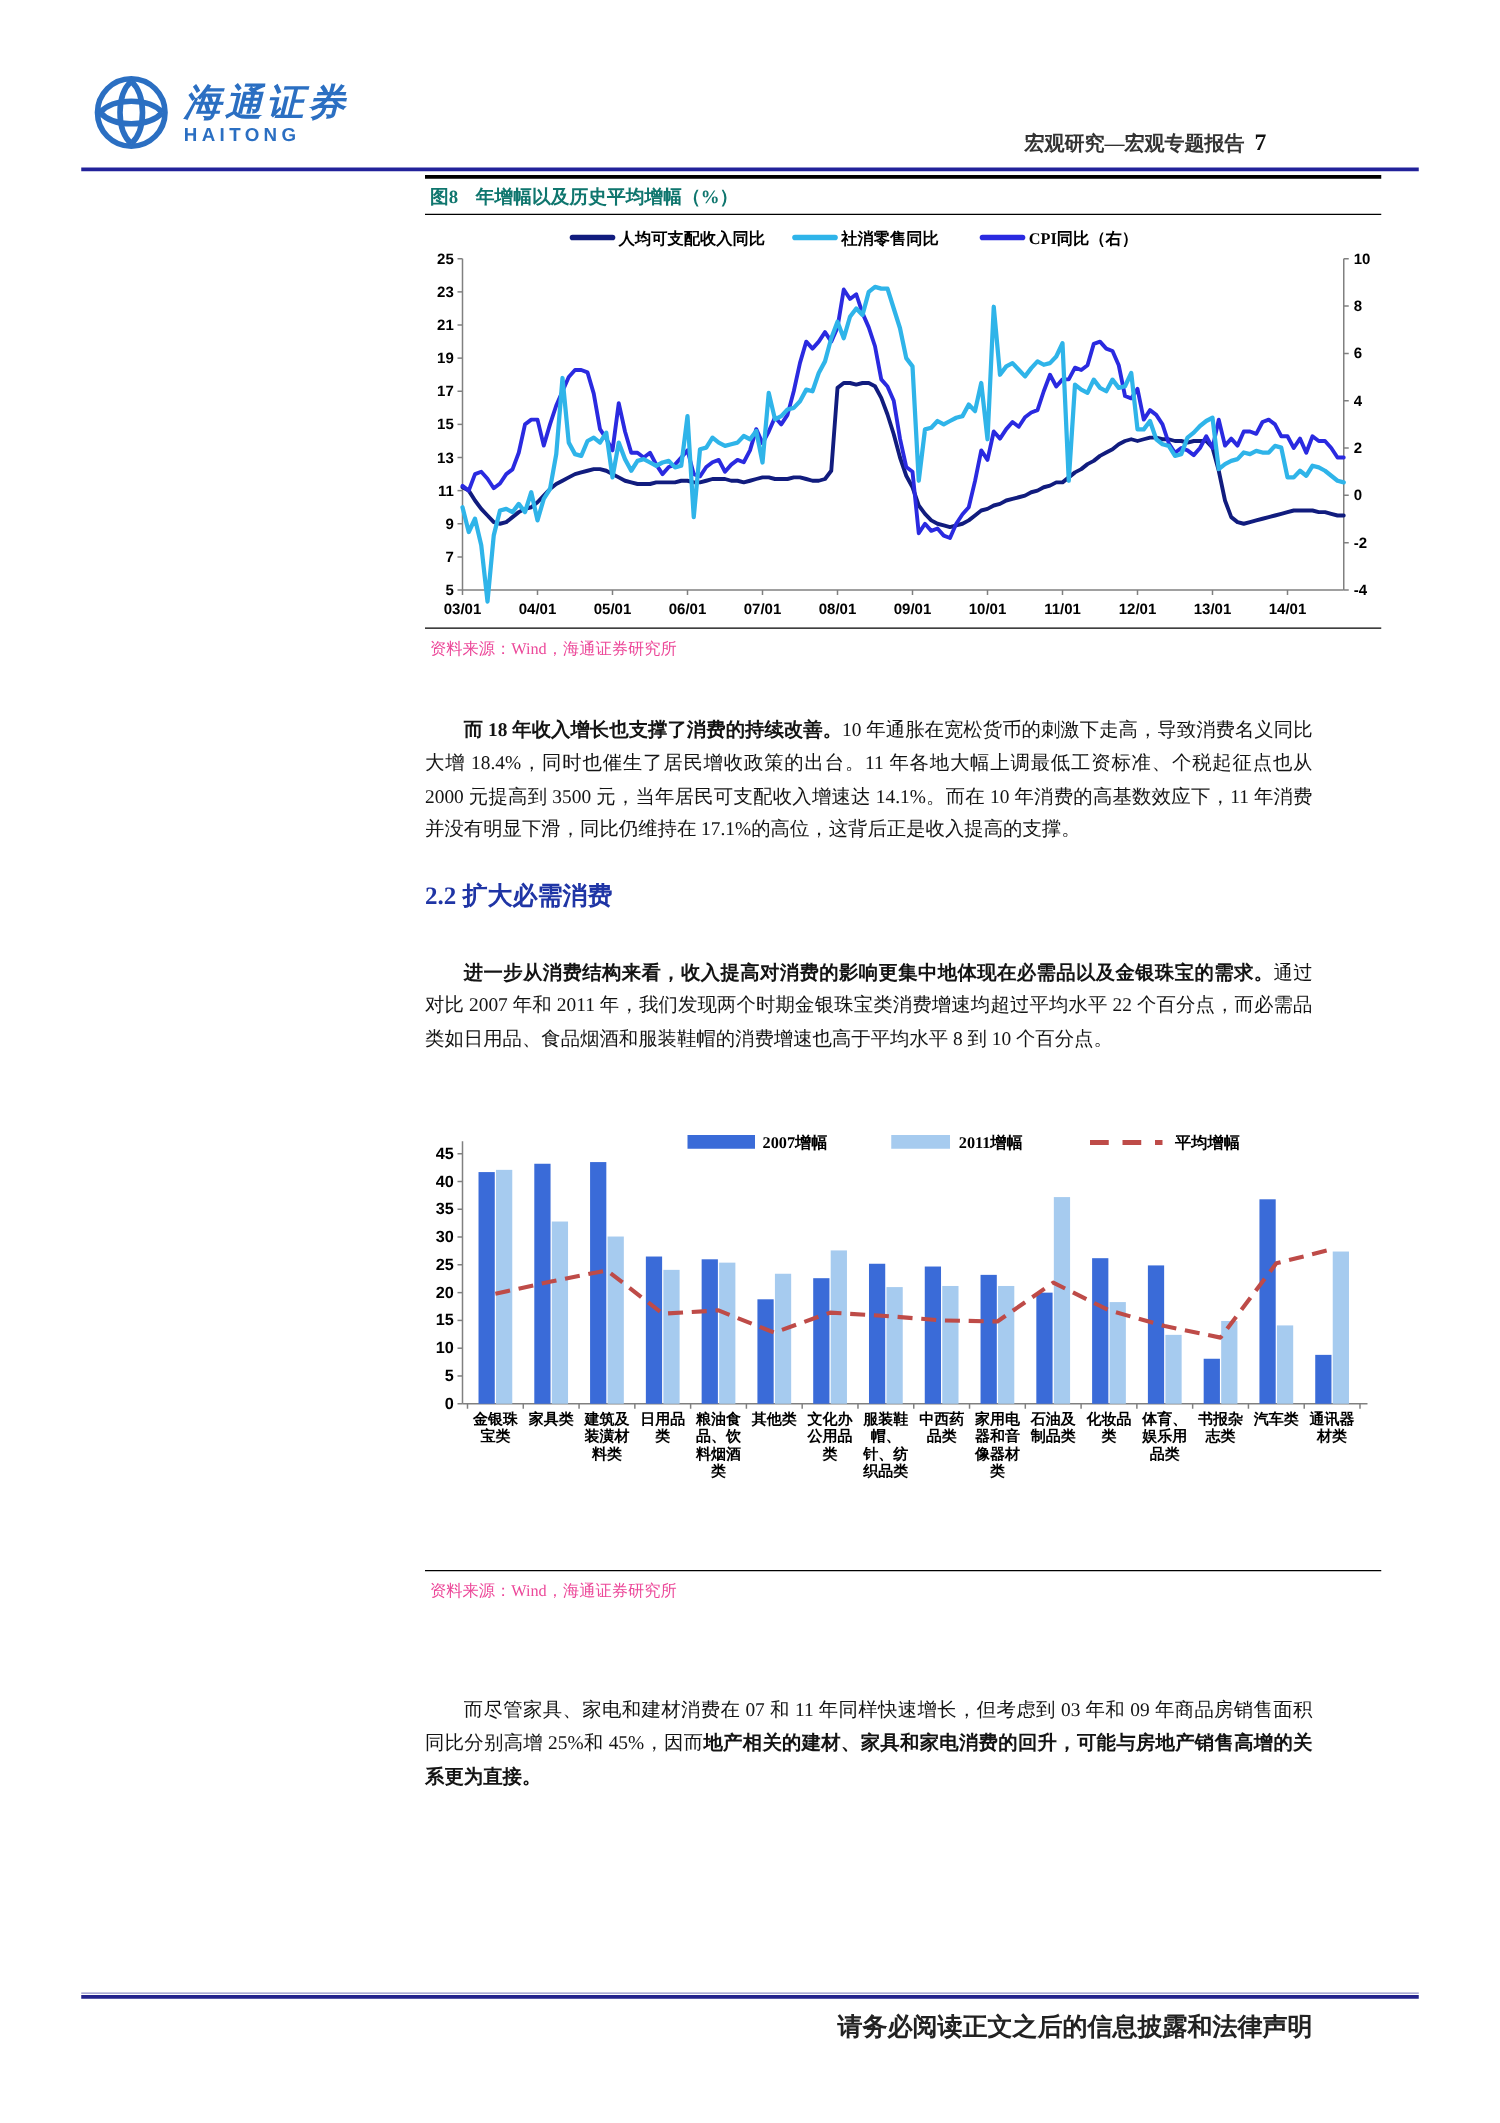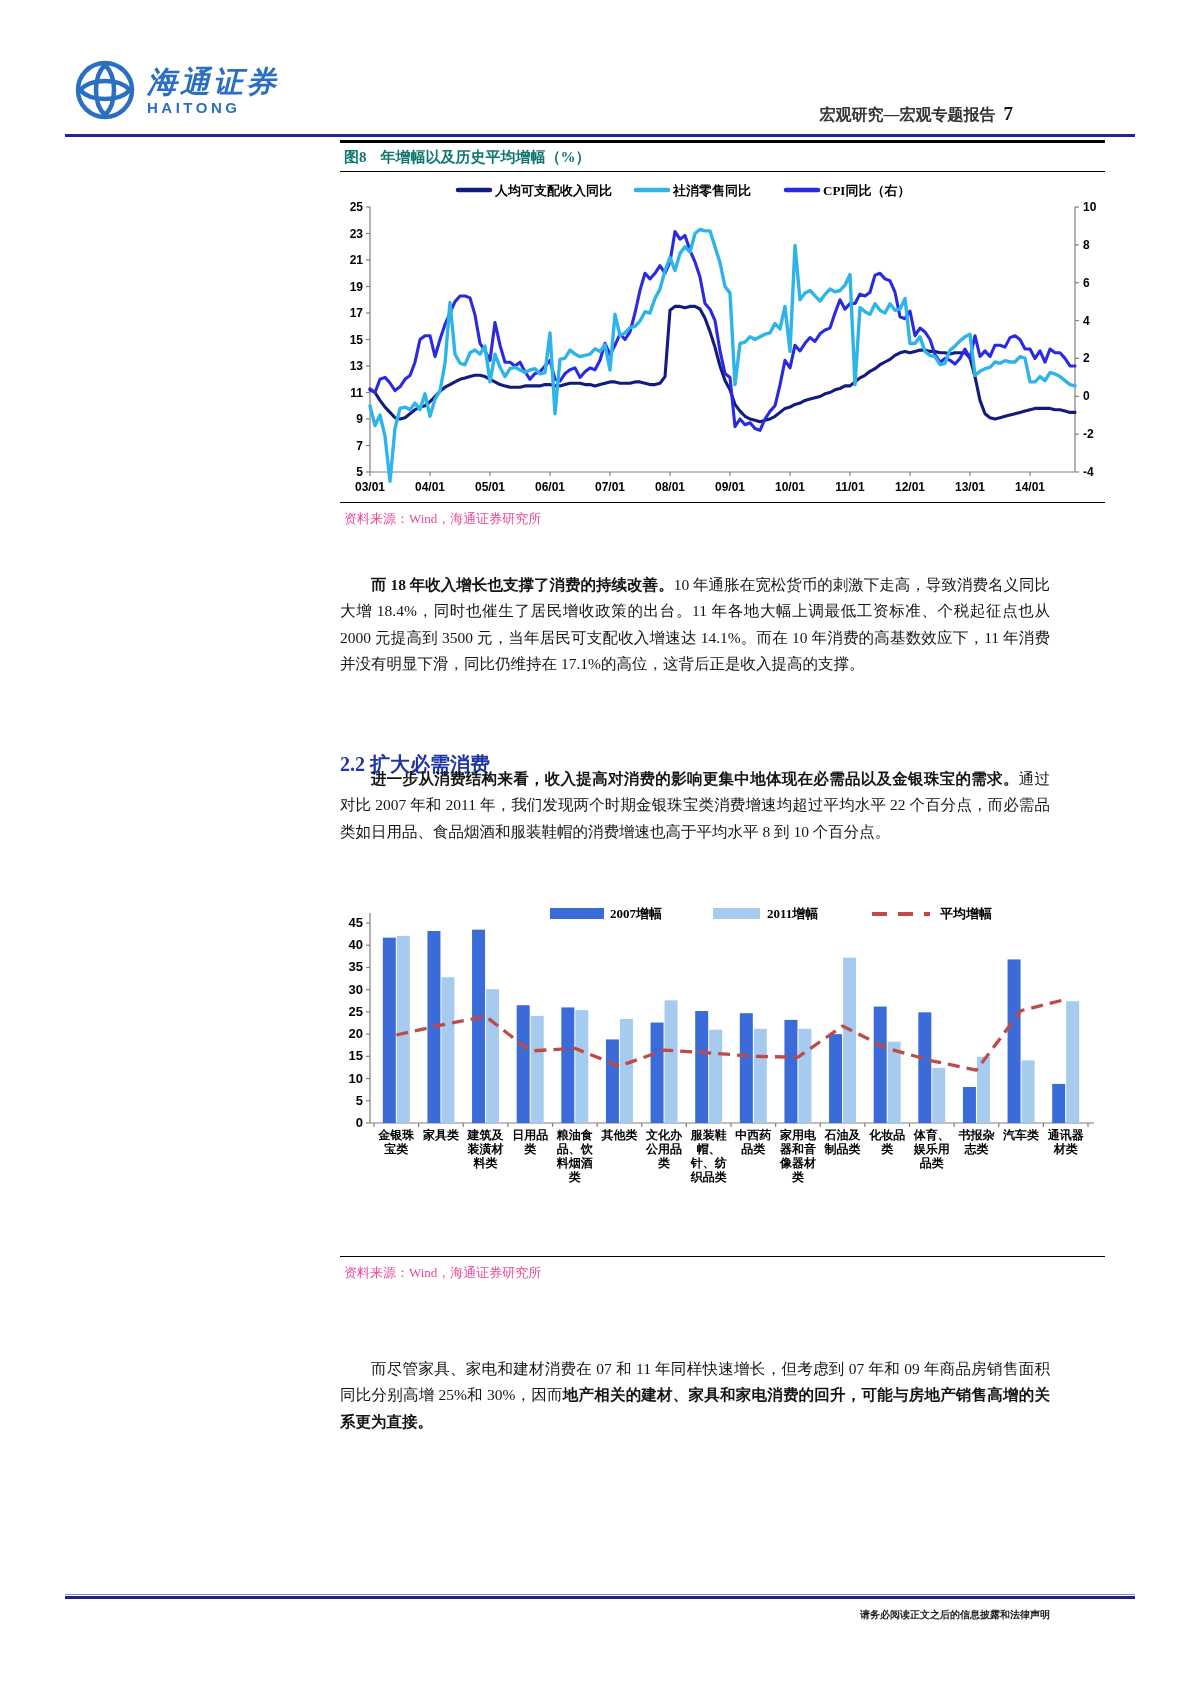--- a/index.html
+++ b/index.html
@@ -14,25 +14,25 @@
   .header-right .pgnum{font-size:19px;color:#111;margin-left:8px;}
 
   
   .figure{position:absolute;left:340px;width:765px;}
   .fig-title{border-top:3px solid #000;border-bottom:1.5px solid #000;padding:5px 4px 4px 4px;font-size:15px;font-weight:bold;color:#0f766e;display:flex;gap:14px;align-items:baseline;}
   .fig-source{border-top:1.5px solid #000;padding:7px 4px 0 4px;font-size:13px;color:#ec4899;}
   svg.chart{display:block;}
 
   
   .para{position:absolute;left:340px;width:710px;font-size:15.5px;line-height:26.5px;text-align:justify;text-indent:31px;}
-  .section-heading{position:absolute;left:340px;width:710px;font-size:20px;font-weight:bold;color:#1f35a5;margin-top:48px;}
+  .section-heading{position:absolute;left:340px;width:710px;font-size:20px;font-weight:bold;color:#1f35a5;}
 
   
   .footer-rule{position:absolute;top:1594px;left:65px;width:1070px;height:1px;border-top:1px solid #8f8fc8;border-bottom:3px solid #22228c;}
-  .footer-text{position:absolute;top:1608px;left:340px;width:710px;text-align:right;font-size:10px;font-weight:bold;color:#222;}
+  .footer-text{position:absolute;top:1608px;left:340px;width:710px;text-align:right;font-size:20px;font-weight:bold;color:#222;}
 
   
   .axis-num{font:bold 12px "Liberation Sans","DejaVu Sans",sans-serif;fill:#000;}
   .axis-num2{font:bold 13px "Liberation Sans","DejaVu Sans",sans-serif;fill:#000;}
   .legend-cn{font:bold 13px "Liberation Serif","DejaVu Serif",serif;fill:#000;}
   .cat-label{font:bold 12px "Liberation Serif","DejaVu Serif",serif;fill:#000;}
 </style>
 </head>
 <body>
 
@@ -242,16 +242,16 @@
       <rect x="210" y="52" width="54" height="11" fill="#3a6bd8"></rect>
       <text x="270" y="62" class="legend-cn">2007增幅</text>
       <rect x="373" y="52" width="47" height="11" fill="#a6cbef"></rect>
       <text x="427" y="62" class="legend-cn">2011增幅</text>
       <line x1="532" y1="58" x2="590" y2="58" stroke="#be4b48" stroke-width="4" stroke-dasharray="15,11"></line>
       <text x="600" y="62" class="legend-cn">平均增幅</text>
     </svg>
   <div class="fig-source">资料来源：Wind，海通证券研究所</div>
 </div>
 
-<p class="para" style="top:1340px;"><span>而尽管家具、家电和建材消费在 07 和 11 年同样快速增长，但考虑到 07 年和 09 年商品房销售面积同比分别高增 25%和 30%，因而</span><span style="font-weight: bold;">地产相关的建材、家具和家电消费的回升，可能与房地产销售高增的关系更为直接。</span></p>
+<p class="para" style="top:1340px;"><span>而尽管家具、家电和建材消费在 07 和 11 年同样快速增长，但考虑到 03 年和 09 年商品房销售面积同比分别高增 25%和 45%，因而</span><span style="font-weight: bold;">地产相关的建材、家具和家电消费的回升，可能与房地产销售高增的关系更为直接。</span></p>
 
 <div class="footer-rule"></div>
 <div class="footer-text">请务必阅读正文之后的信息披露和法律声明</div>
 
 </body></html>

